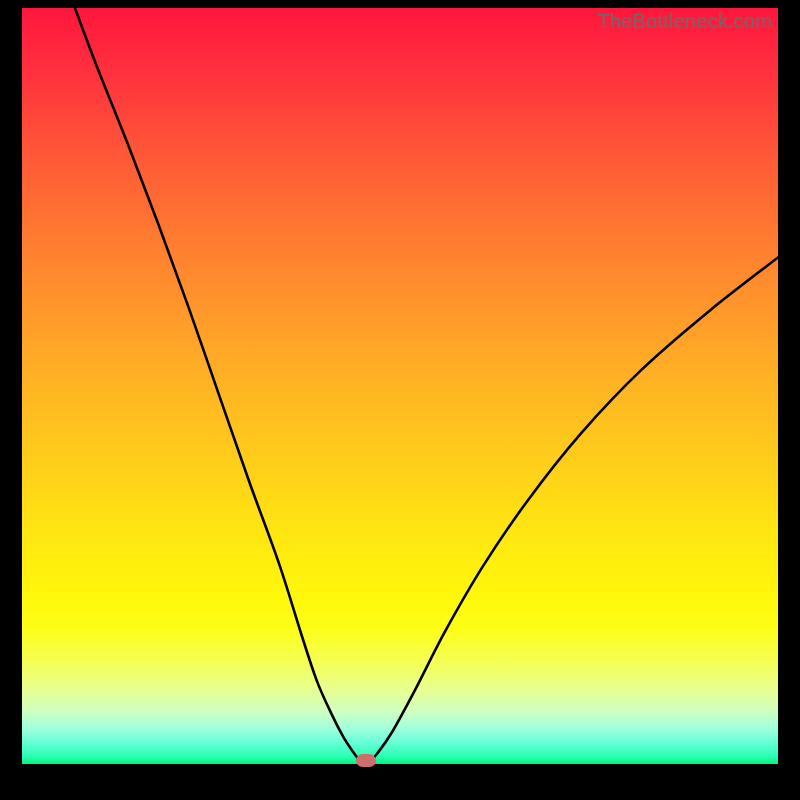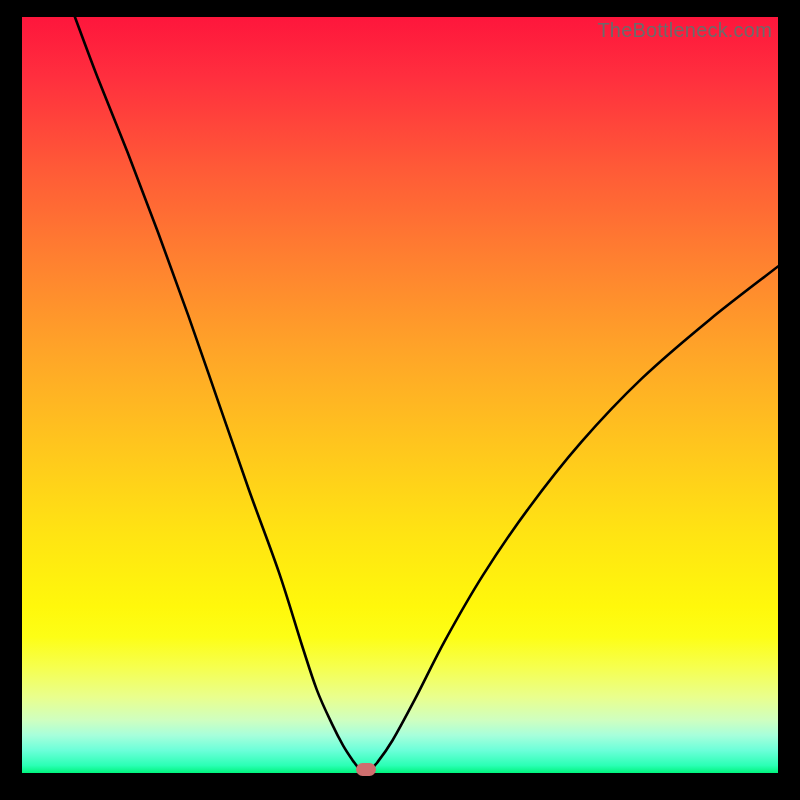--- a/index.html
+++ b/index.html
@@ -13,21 +13,21 @@
   }
   .frame {
     position: relative;
     width: 800px;
     height: 800px;
     background: #000;
   }
   .plot-area {
     position: absolute;
     left: 22px;
-    top: 17px;
+    top: 8px;
     width: 756px;
     height: 756px;
     background: linear-gradient(to bottom,
       #fe163c 0%,
       #ff2f3e 8%,
       #ff5a37 20%,
       #ff8030 32%,
       #ffa428 44%,
       #ffc41e 56%,
       #ffe313 68%,

